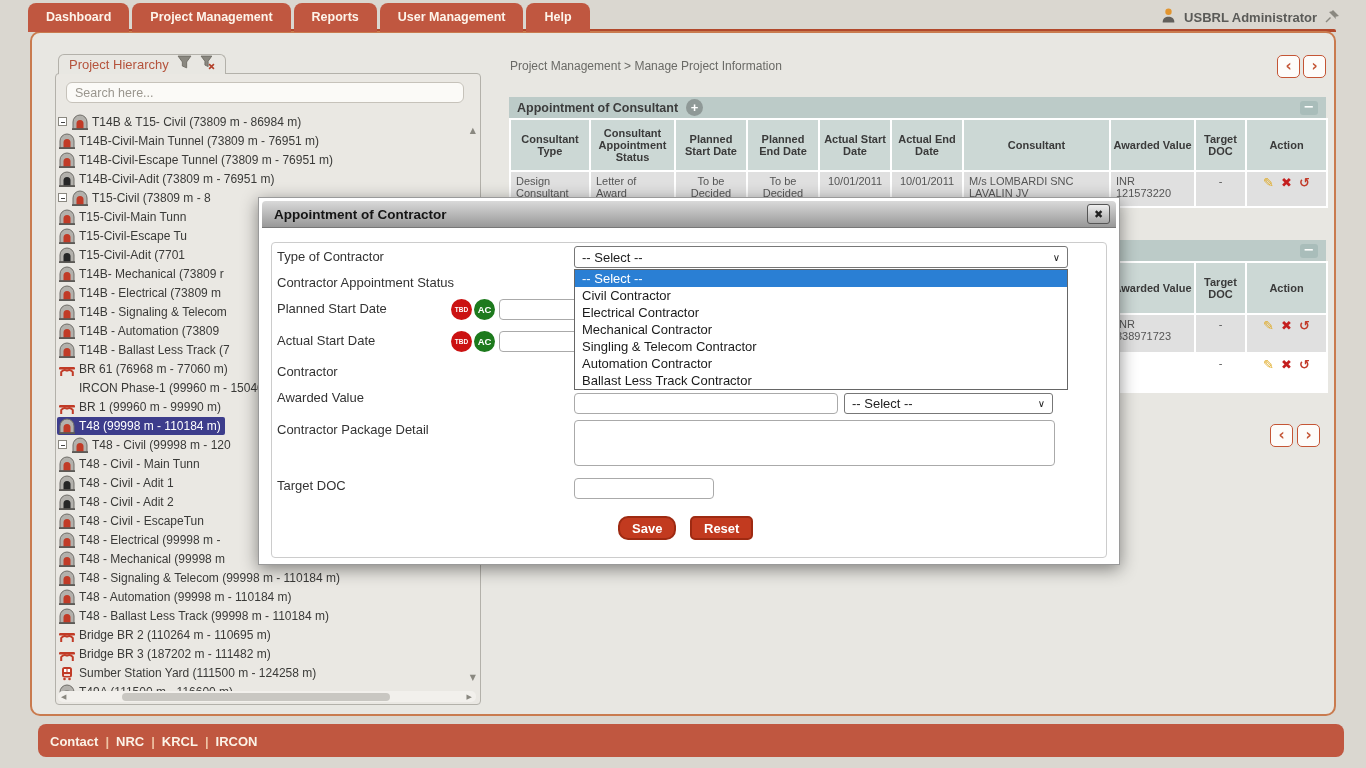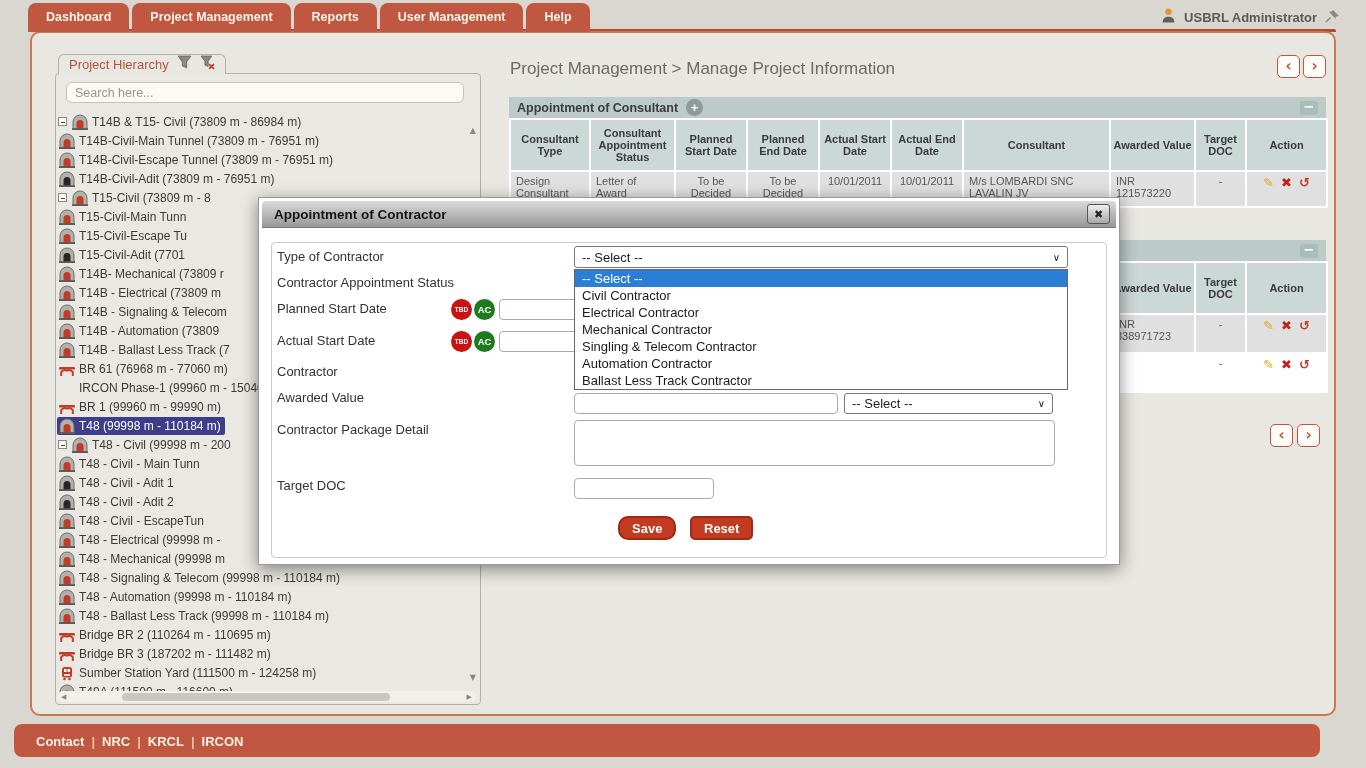--- a/index.html
+++ b/index.html
@@ -45,21 +45,21 @@
   .tlabel{font-size:12px;margin-left:4px;}
   .vscroll-up{position:absolute;right:4px;top:52px;font-size:8px;color:#8a8880;font-family:"DejaVu Sans",sans-serif;}
   .vscroll-down{position:absolute;right:4px;bottom:22px;font-size:8px;color:#8a8880;font-family:"DejaVu Sans",sans-serif;}
   .hscroll{position:absolute;left:2px;bottom:2px;width:418px;height:11px;background:#f2f0ec;border-radius:5px;
            display:flex;align-items:center;}
   .hscroll .arr{font-size:7px;color:#8a8880;padding:0 3px;font-family:"DejaVu Sans",sans-serif;}
   .hthumb{position:absolute;left:64px;width:268px;height:8px;background:#c9c7c2;border-radius:4px;}
   .hscroll .arr.right{position:absolute;right:1px;}
 
   
-  .breadcrumb{position:absolute;left:510px;top:59px;font-size:17px;color:#6a6a66;}
+  .breadcrumb{position:absolute;left:510px;top:59px;font-size:12px;color:#6a6a66;}
   .navarrow{position:absolute;width:23px;height:23px;background:#fdfcfa;border:1.5px solid #c45535;border-radius:5px;
             color:#c45535;font-weight:bold;font-size:15px;display:flex;align-items:center;justify-content:center;cursor:pointer;
             font-family:"DejaVu Sans",sans-serif;padding-bottom:2px;}
   .sec-bar{position:absolute;left:509px;width:817px;height:21px;background:#bccbc8;display:flex;align-items:center;
            padding:0 8px;gap:8px;}
   .sec-title{font-size:12.5px;font-weight:bold;color:#3c3c3c;}
   .plus{width:17px;height:17px;border-radius:50%;background:#8f9997;color:#fff;font-weight:bold;font-size:13px;
         display:flex;align-items:center;justify-content:center;cursor:pointer;}
   .coll{margin-left:auto;width:18px;height:14px;background:#a9bdba;border-radius:3px;color:#fff;font-weight:bold;
         font-size:13px;line-height:11px;text-align:center;cursor:pointer;font-family:"DejaVu Sans",sans-serif;}
@@ -104,22 +104,22 @@
   .badge.tbd{background:#cb1212;font-size:6.5px;}
   .badge.ac{background:#1d7a1d;font-size:9.5px;}
   .minput{position:absolute;height:21px;border:1px solid #aaa;border-radius:4px;background:#fff;font-size:12px;
           color:#333;padding:0 5px;font-family:inherit;}
   .mtextarea{position:absolute;left:315px;top:222px;width:481px;height:46px;border:1px solid #aaa;border-radius:4px;
              resize:none;font-family:inherit;font-size:12px;}
   .mbtn{position:absolute;top:318px;height:24px;background:#c23a1f;border:2px solid #9e2a12;border-radius:5px;
         color:#fff;font-weight:bold;font-size:13px;padding:0 12px;cursor:pointer;font-family:inherit;}
 
   
-  .footer{position:absolute;left:14px;top:724px;width:1306px;height:33px;background:#c05740;border-radius:8px;
-          display:flex;align-items:center;padding:0 22px;}
+  .footer{position:absolute;left:38px;top:724px;width:1306px;height:33px;background:#c05740;border-radius:8px;
+          display:flex;align-items:center;padding:0 12px;}
   .flink{color:#fbf2e6;font-size:13px;font-weight:bold;cursor:pointer;}
   .fsep{color:#eec3a4;font-size:13px;font-weight:bold;margin:0 7px;}
 </style>
 </head>
 <body>
 
 <div class="page">
 
   <div class="nav-underline"></div>
 
@@ -402,21 +402,21 @@
           <span class="chip" data-sel="0">
             <span class="exp" data-exp="1"></span>
             <span class="ticon" data-icon="tunnel-red">
               <svg class="i-tunnel" width="16" height="16" viewBox="0 0 16 16">
                 <path d="M1 15 V8 A7 7 0 0 1 15 8 V15 Z" fill="#b3b1ac" stroke="#6f6d68" stroke-width="1"></path>
                 <path class="door" d="M4.5 15 V9.5 A3.5 3.5 0 0 1 11.5 9.5 V15 Z"></path>
                 <rect x="0" y="14.2" width="16" height="1.8" fill="#5c5a56"></rect>
               </svg>
 
             </span>
-            <span class="tlabel">T48 - Civil (99998 m - 200</span>
+            <span class="tlabel">T48 - Civil (99998 m - 120</span>
           </span>
         </div>
         <div class="trow">
           <span class="chip" data-sel="0">
 
             <span class="ticon" data-icon="tunnel-red">
               <svg class="i-tunnel" width="16" height="16" viewBox="0 0 16 16">
                 <path d="M1 15 V8 A7 7 0 0 1 15 8 V15 Z" fill="#b3b1ac" stroke="#6f6d68" stroke-width="1"></path>
                 <path class="door" d="M4.5 15 V9.5 A3.5 3.5 0 0 1 11.5 9.5 V15 Z"></path>
                 <rect x="0" y="14.2" width="16" height="1.8" fill="#5c5a56"></rect>

